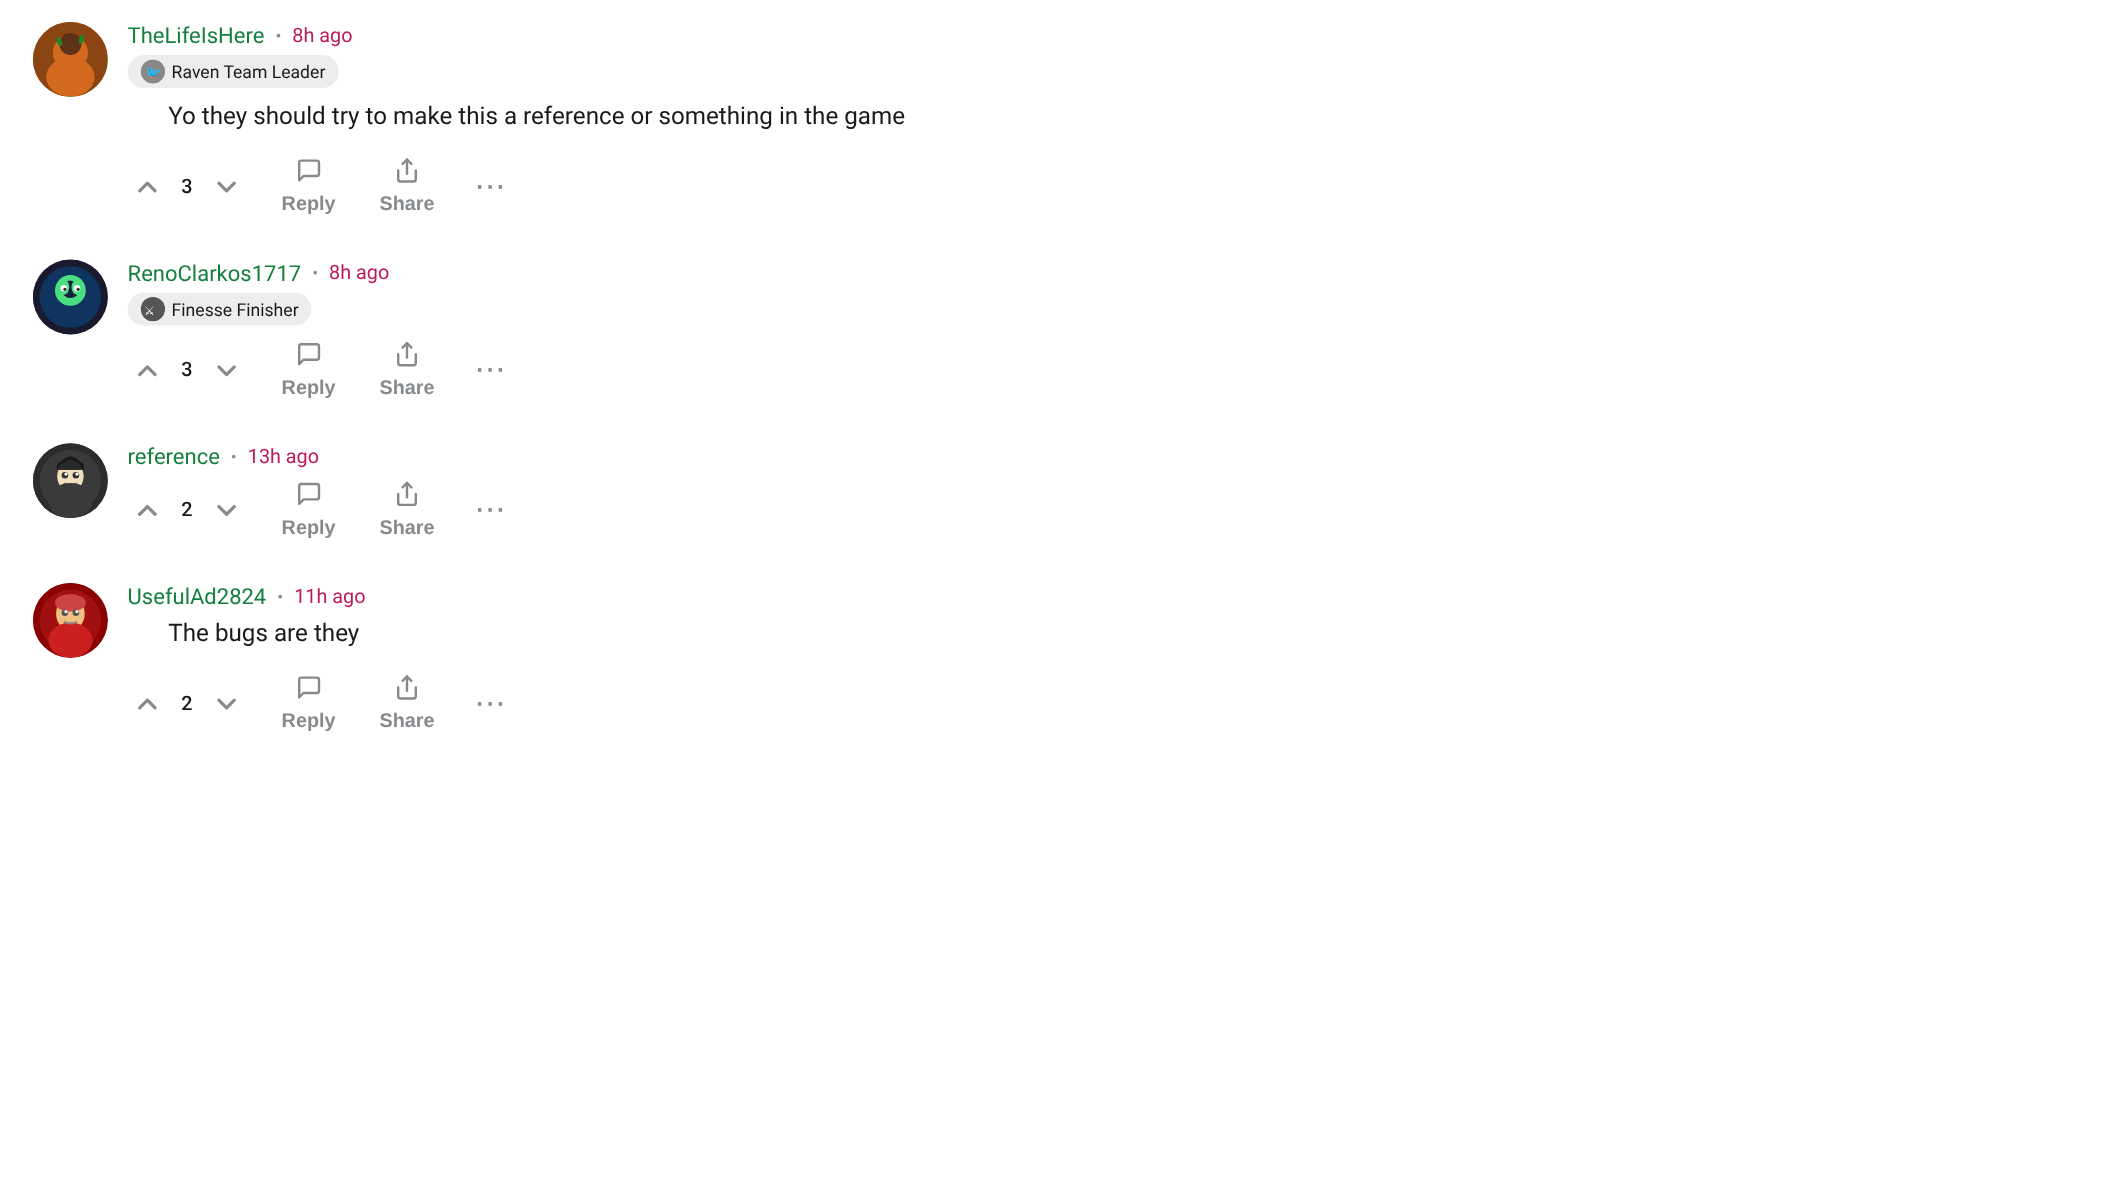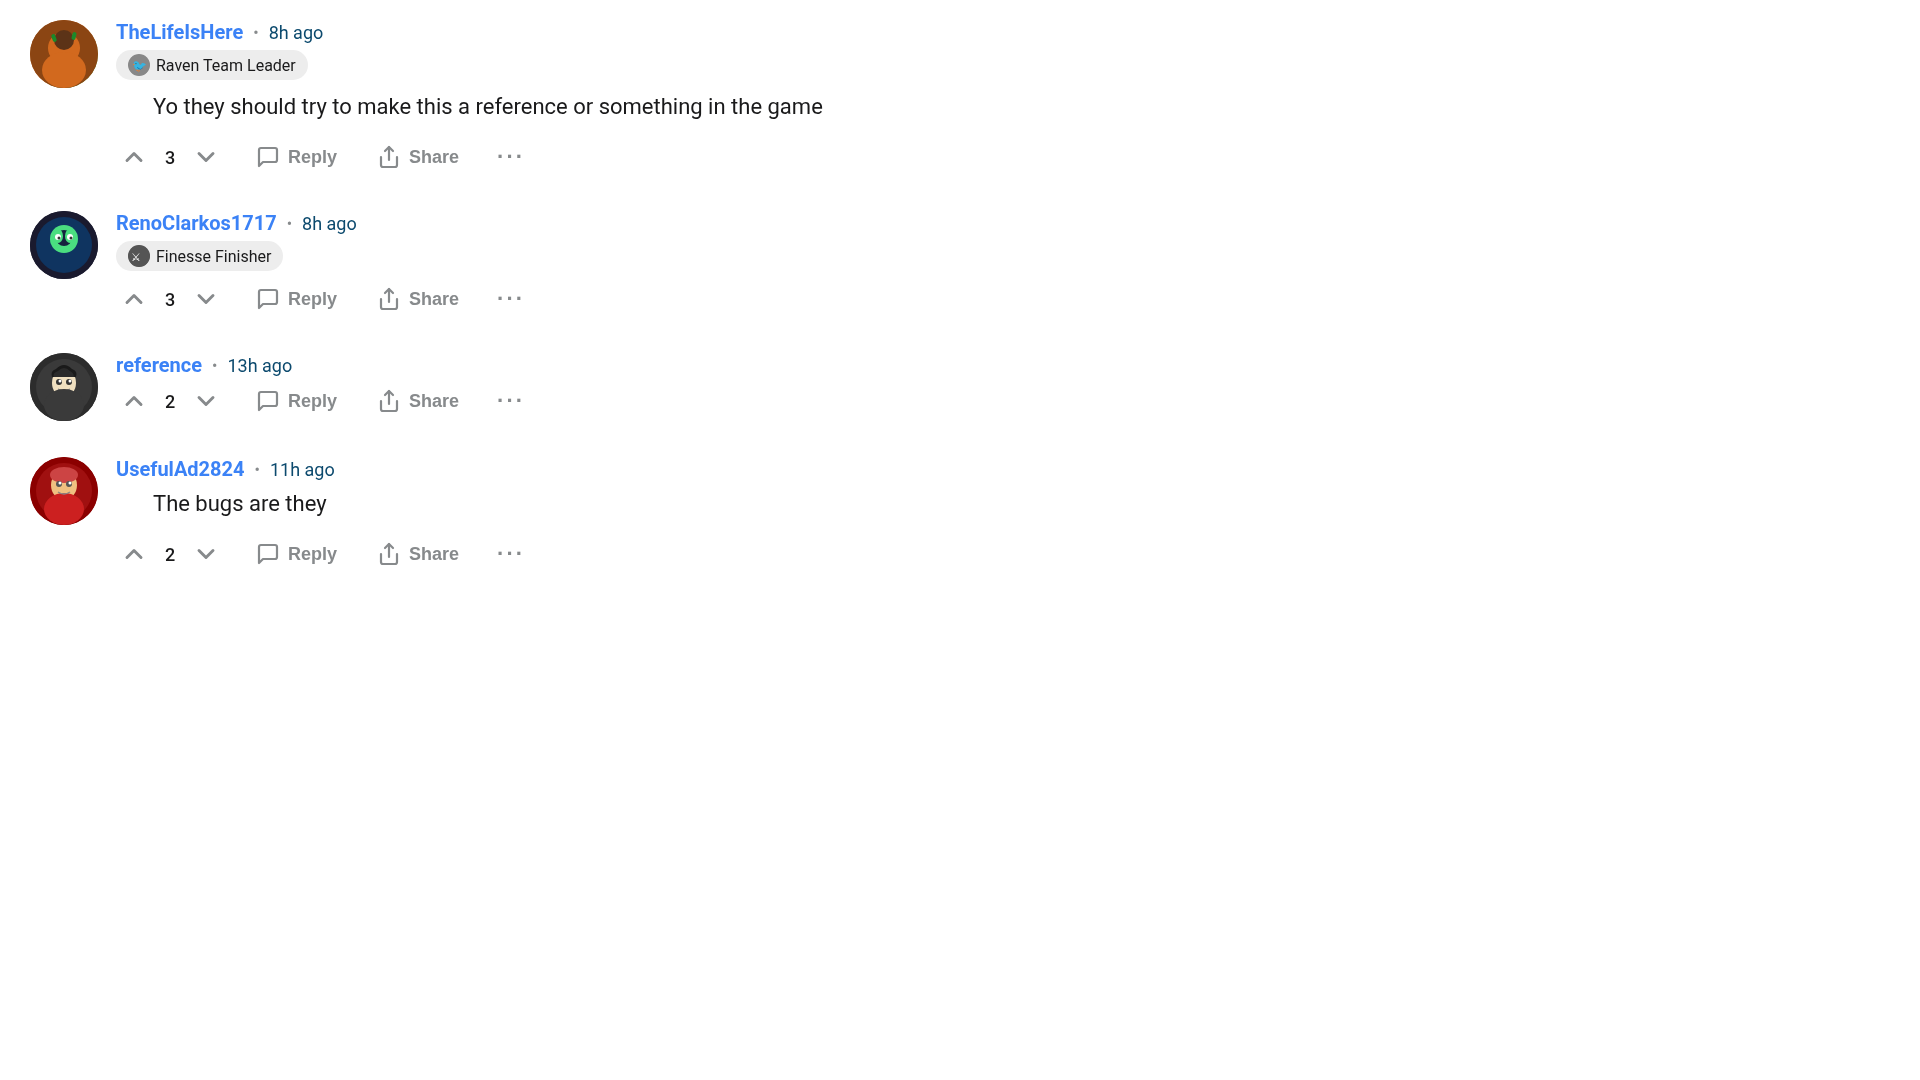--- a/index.html
+++ b/index.html
@@ -33,32 +33,32 @@
     }
 
     .comment-header {
       display: flex;
       align-items: center;
       gap: 10px;
       margin-bottom: 6px;
     }
 
     .username {
-      font-weight: 700;
+      font-weight: 400;
       font-size: 20px;
-      color: #3b82f6;
+      color: #15803d;
     }
 
     .dot {
       color: #878a8c;
       font-size: 16px;
     }
 
     .timestamp {
-      color: #0c4a6e;
+      color: #be185d;
       font-size: 18px;
     }
 
     .badge {
       display: inline-flex;
       align-items: center;
       gap: 6px;
       background: #ededed;
       border-radius: 20px;
       padding: 4px 12px;
@@ -119,20 +119,21 @@
       display: flex;
       align-items: center;
       gap: 8px;
       background: none;
       border: none;
       cursor: pointer;
       color: #878a8c;
       font-size: 18px;
       font-weight: 600;
       padding: 4px 8px;
+      flex-direction: column;
     }
 
     .action-btn svg {
       color: #878a8c;
     }
 
     .more-btn {
       background: none;
       border: none;
       cursor: pointer;

